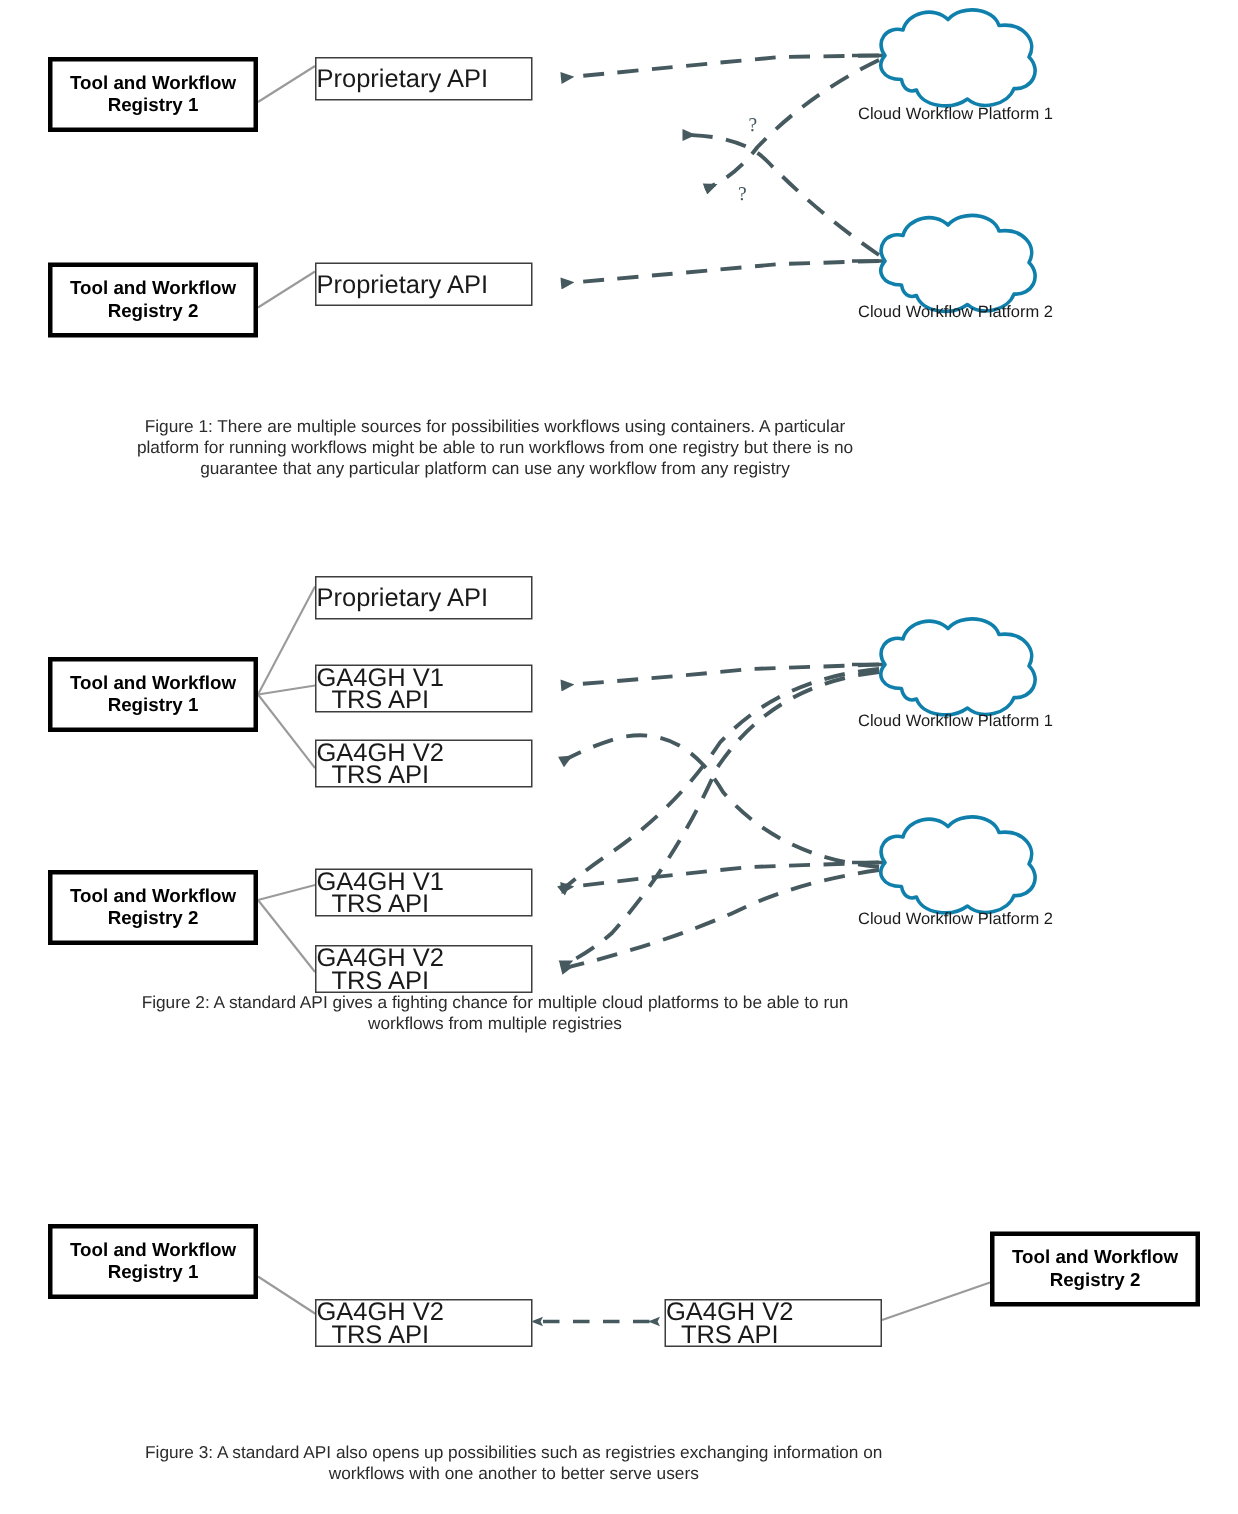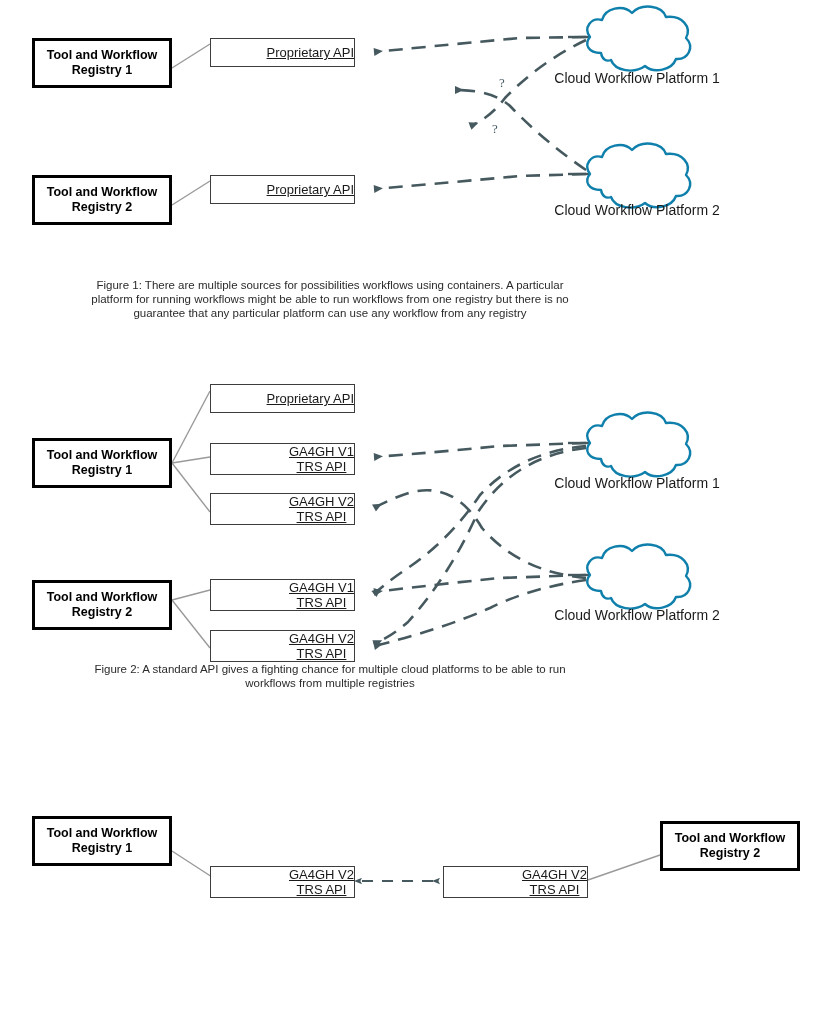--- a/index.html
+++ b/index.html
@@ -42,31 +42,30 @@
     line-height: 15px;
     color: #000000;
   }
   .api-box {
     position: absolute;
     box-sizing: border-box;
     border: 1.5px solid #3d3d3d;
     background: #ffffff;
     display: flex;
     align-items: center;
-    justify-content: flex-end;
-    text-align: center;
-    font-size: 13px;
+    justify-content: flex-start;
+    text-align: center;
+    font-size: 17px;
     line-height: 15px;
     color: #1a1a1a;
-    text-decoration: underline;
   }
   .cloud-label {
     position: absolute;
     text-align: center;
-    font-size: 14px;
+    font-size: 11px;
     color: #1a1a1a;
     white-space: nowrap;
   }
   .caption {
     position: absolute;
     text-align: center;
     font-size: 11.5px;
     line-height: 14.2px;
     color: #2b2b2b;
   }
@@ -270,14 +269,15 @@
     </span>
   </div>
 
   <div class="api-box" style="left:443px; top:866px; width:145px; height:32px;">
     <span>
       <span>GA4GH V2</span><br>
       <span>TRS API</span>
     </span>
   </div>
 
+  <div class="caption" style="left:85px; top:962px; width:515px;">Figure 3:  A standard API also opens up possibilities such as registries exchanging information on workflows with one another to better serve users</div>
 
 </div>
 
 </body></html>

